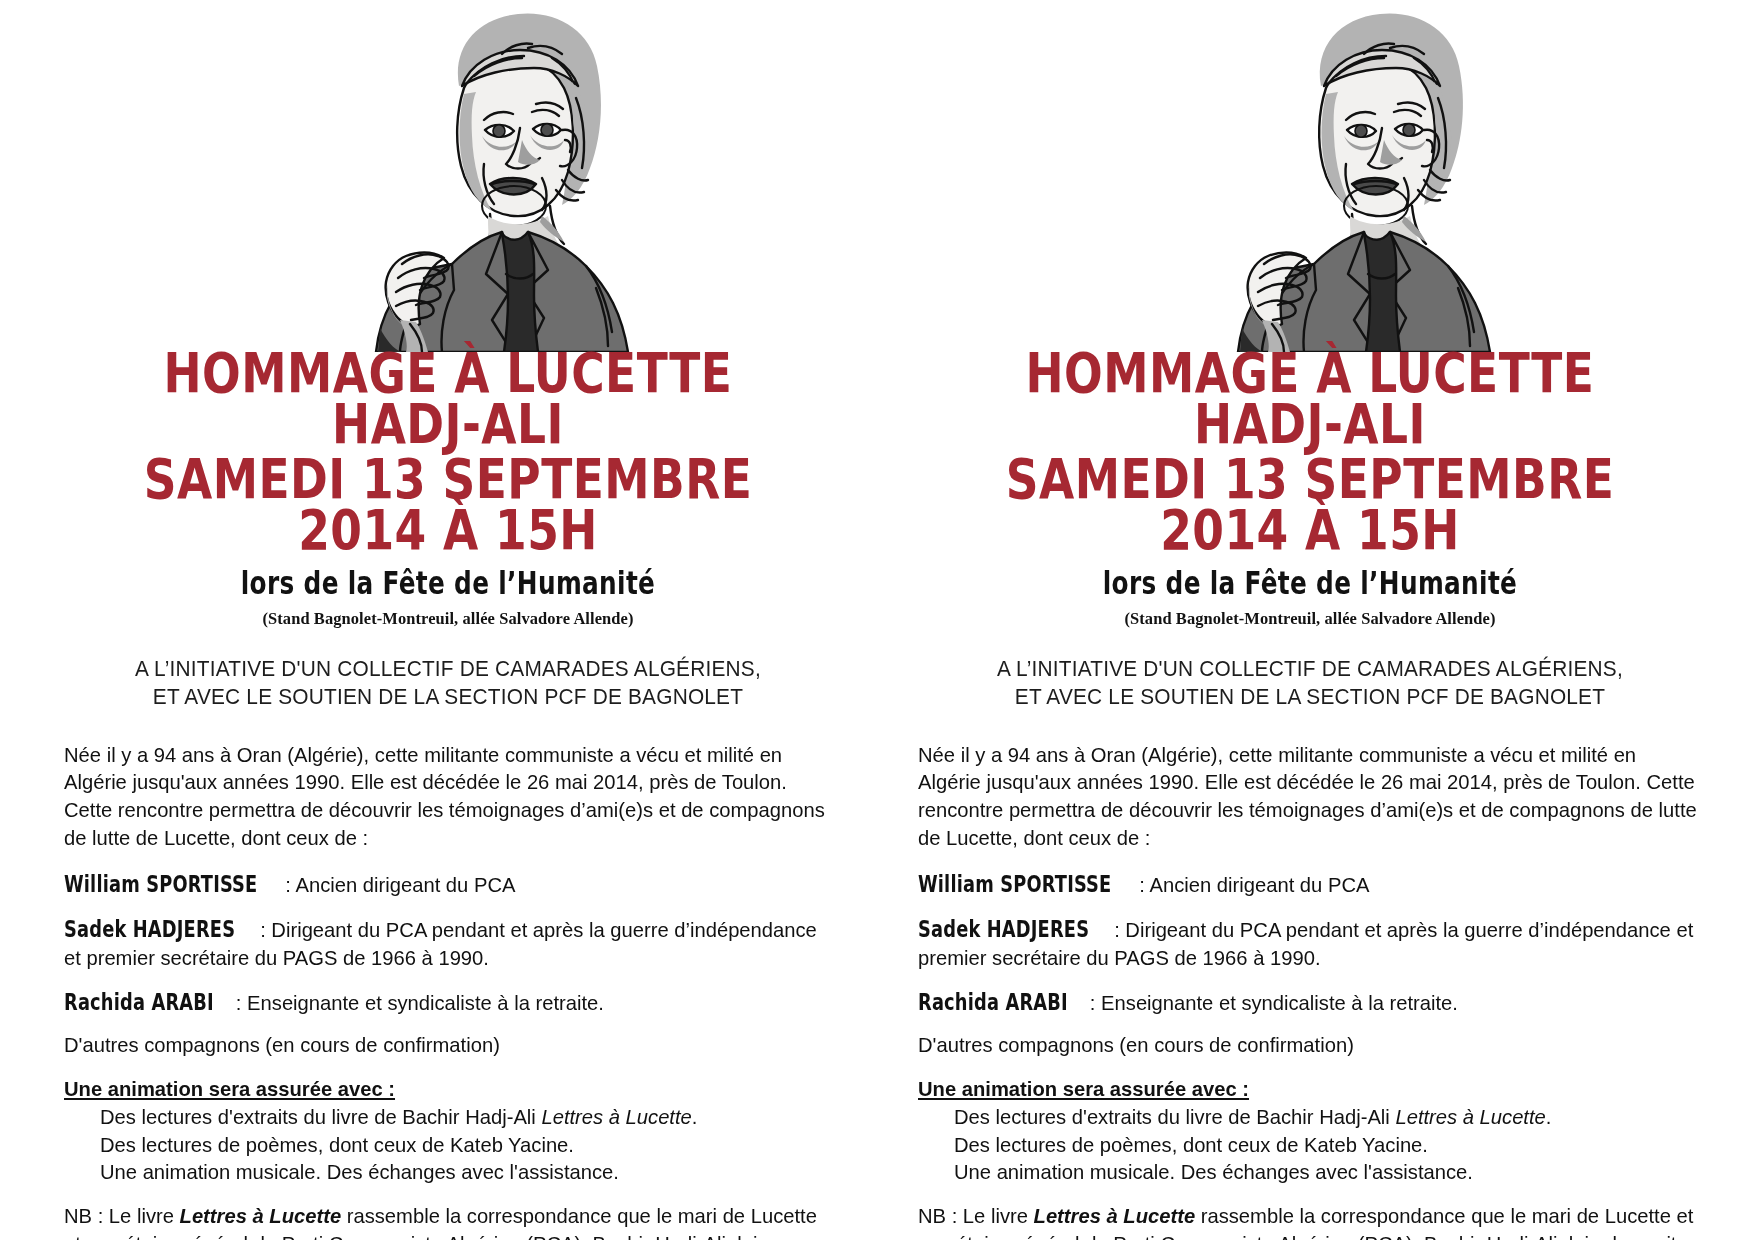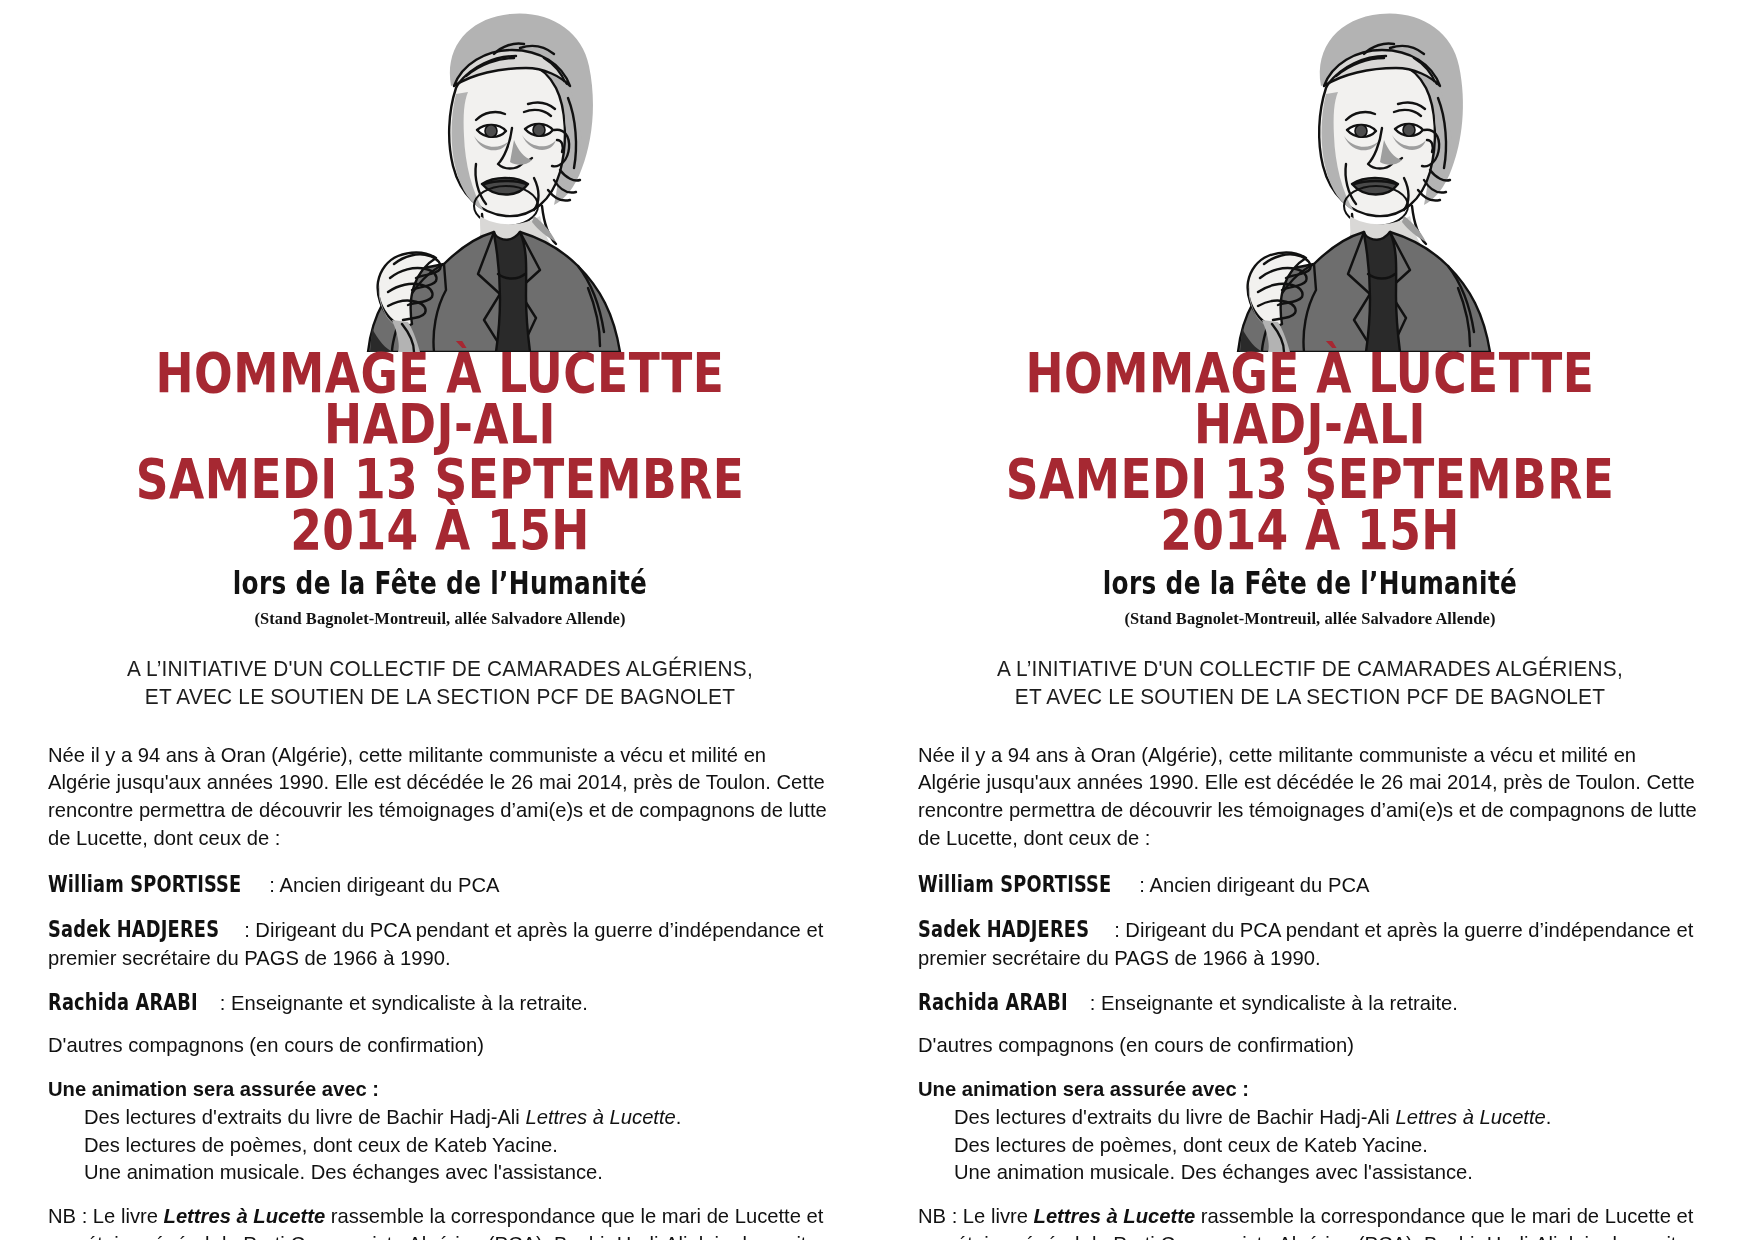--- a/index.html
+++ b/index.html
@@ -15,21 +15,21 @@
     width:1753px;height:1240px;
     display:flex;
     flex-direction:row;
     align-items:flex-start;
     justify-content:flex-start;
   }
   .flyer{
     width:876px;height:1240px;
     position:relative;
     box-sizing:border-box;
-    padding:0 44px 0 48px;
+    padding:0 44px 0 64px;
   }
   .flyer.right{padding-left:42px;padding-right:50px;}
 
   
   .portrait-wrap{
     height:352px;
     display:flex;
     align-items:flex-end;
     justify-content:center;
     padding-left:46px;
@@ -113,21 +113,21 @@
     letter-spacing:0.2px;
     display:inline-block;
     transform:scaleX(0.88);
     transform-origin:left center;
     margin-right:-4px;
   }
   .plain{font-size:20.2px;}
   .i{font-style:italic;}
   .bi{font-weight:bold;font-style:italic;}
   .block-anim{margin:0 0 16px 0;}
-  .block-anim .hdr{font-weight:bold;display:block;}
+  .block-anim .hdr{font-weight:bold;display:block;text-decoration:underline;}
   .block-anim .ln{display:block;margin-left:36px;}
   .nb{margin:0;}
 </style>
 </head>
 <body>
 
 <div class="sheet">
 
   <div class="flyer left">
 

